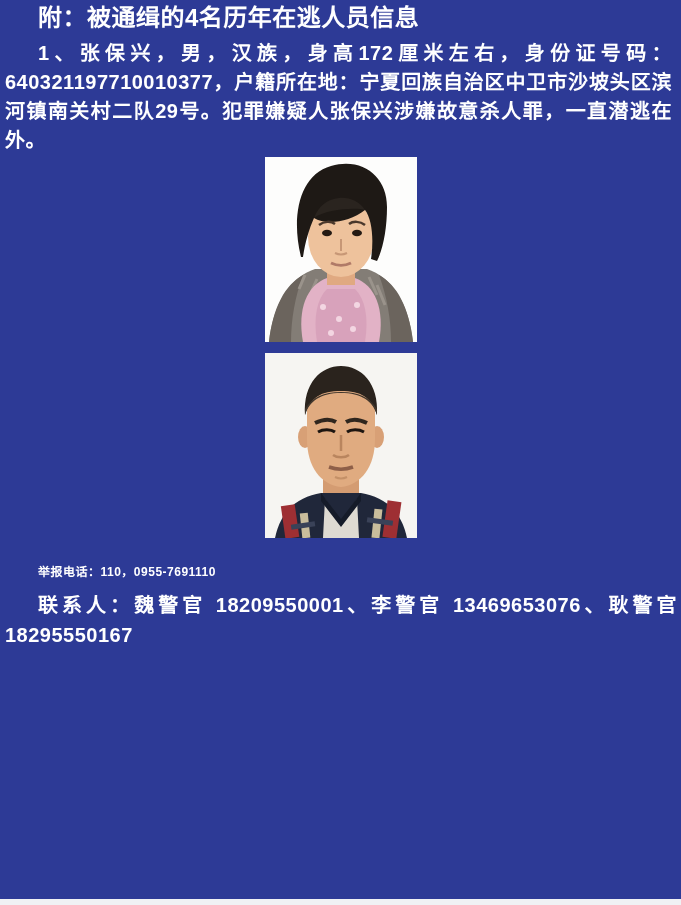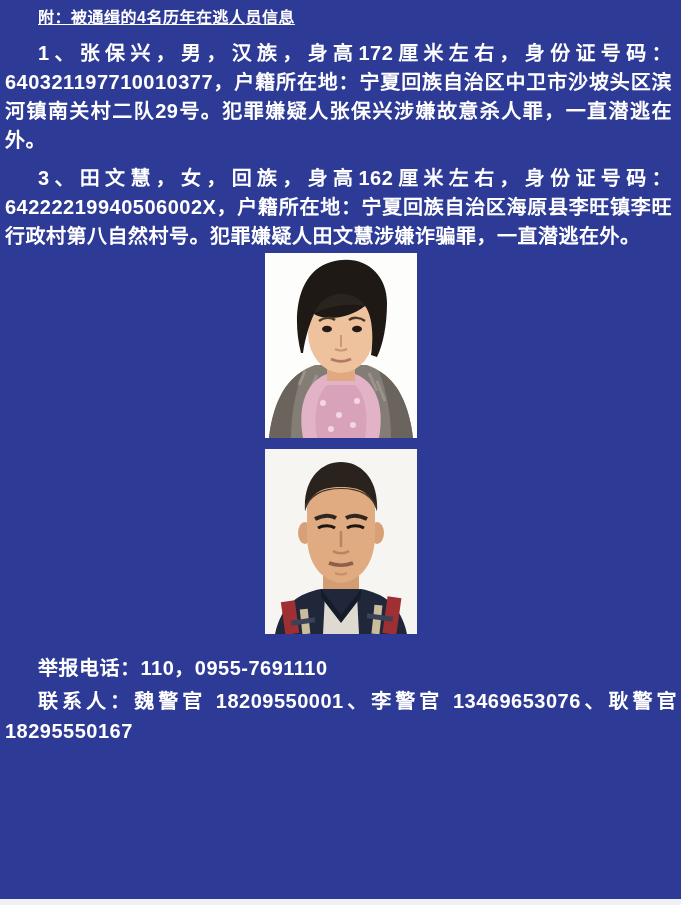--- a/index.html
+++ b/index.html
@@ -8,25 +8,24 @@
     height: 905px;
     overflow: hidden;
     position: relative;
     background: #2d3a96;
     color: #ffffff;
     font-family: "Liberation Sans", "DejaVu Sans", sans-serif;
     font-weight: bold;
   }
   .page { padding: 6px 4px 0 5px; }
   .title {
-    font-size: 16px;
+    font-size: 24px;
     line-height: 24px;
     text-indent: 33px;
     letter-spacing: 0.5px;
-    text-decoration: underline;
   }
   .item {
     margin: 9px 5px 0 0;
     font-size: 20px;
     line-height: 29px;
     text-align: justify;
     text-justify: inter-character;
     text-indent: 33px;
     letter-spacing: 0.5px;
   }
@@ -37,21 +36,21 @@
     height: 185px;
     margin: 0 auto;
     background: #fdfdfc;
     overflow: hidden;
   }
   figure.photo-1 { margin-top: 2px; }
   figure.photo-2 { margin-top: 11px; }
   figure.photo svg { display: block; width: 152px; height: 185px; }
   .hotline {
     margin: 21px 0 0 0;
-    font-size: 20px;
+    font-size: 12px;
     line-height: 26px;
     text-indent: 33px;
     letter-spacing: 0.5px;
   }
   .contacts {
     margin: 5px 0 0 0;
     font-size: 20px;
     line-height: 30px;
     text-align: justify;
     text-justify: inter-character;
@@ -68,21 +67,20 @@
 </head>
 <body style="background: rgb(45, 58, 150); color: rgb(255, 255, 255);">
 
 <div class="page">
 
   <div class="title">附：被通缉的4名历年在逃人员信息</div>
 
   <p class="item">1、张保兴，男，汉族，身高172厘米左右，身份证号码：640321197710010377，户籍所在地：宁夏回族自治区中卫市沙坡头区滨河镇南关村二队29号。犯罪嫌疑人张保兴涉嫌故意杀人罪，一直潜逃在外。</p>
 
 
-  <p class="item">3、田文慧，女，回族，身高162厘米左右，身份证号码：64222219940506002X，户籍所在地：宁夏回族自治区海原县李旺镇李旺行政村第八自然村号。犯罪嫌疑人田文慧涉嫌诈骗罪，一直潜逃在外。</p>
 
   <figure class="photo photo-1">
     <svg viewBox="0 0 152 185" xmlns="http://www.w3.org/2000/svg">
       <rect width="152" height="185" fill="#fdfdfc"></rect>
 
       <path d="M4,185 C8,146 26,120 50,112 L102,112 C126,120 144,146 148,185 Z" fill="#837d76"></path>
       <path d="M4,185 C8,150 20,128 38,118 C30,140 26,162 26,185 Z" fill="#6b645d"></path>
       <path d="M148,185 C144,150 132,128 114,118 C122,140 126,162 126,185 Z" fill="#6b645d"></path>
       <path d="M34,132 L40,118 M44,140 L52,122 M112,138 L104,120 M120,148 L112,128" stroke="#9a938b" stroke-width="3" fill="none"></path>
 

